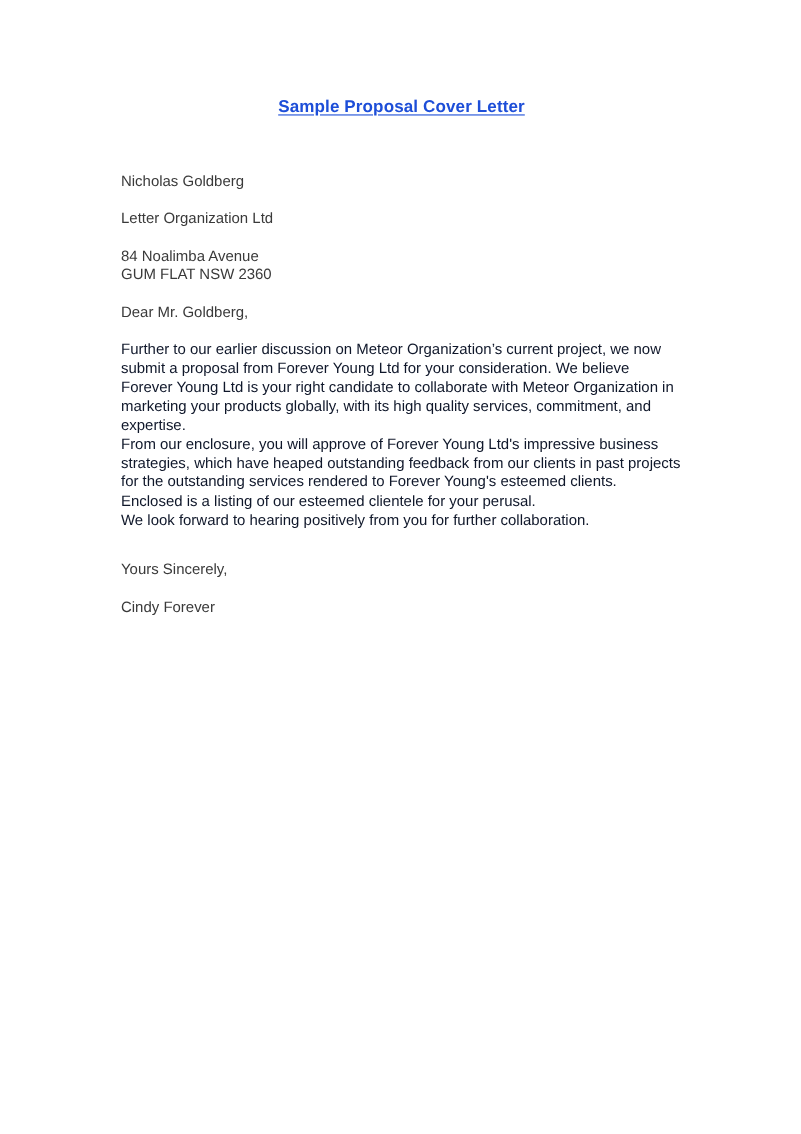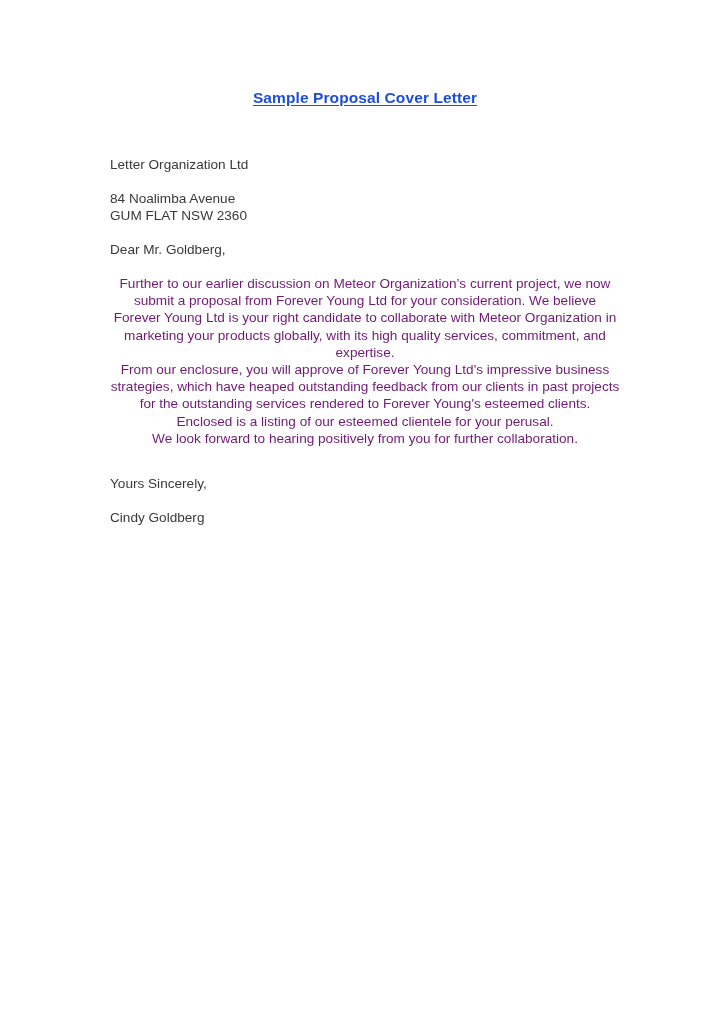--- a/index.html
+++ b/index.html
@@ -49,51 +49,51 @@
   }
   .block + .block {
     margin-top: 17px;
   }
   .block.addr-lines {
     white-space: pre-line;
   }
   .para {
     font-size: 13.6px;
     line-height: 17.2px;
-    color: #701a75;
+    color: #0f172a;
     margin: 0;
-    text-align: center;
   }
   .para + .para {
   }
 </style>
 </head>
 <body>
 
 <div class="page">
 
   <div class="doc-body">
 
     <h1 class="letter-title">Sample Proposal Cover Letter</h1>
 
     <div class="spacer-title"></div>
 
+    <p class="block">Nicholas Goldberg</p>
 
     <p class="block">Letter Organization Ltd</p>
 
     <p class="block addr-lines">84 Noalimba Avenue
 GUM FLAT NSW 2360</p>
 
     <p class="block">Dear Mr. Goldberg,</p>
 
     <div style="margin-top:17px;">
       <p class="para">Further to our earlier discussion on Meteor Organization’s current project, we now submit a proposal from Forever Young Ltd for your consideration. We believe Forever Young Ltd is your right candidate to collaborate with Meteor Organization in marketing your products globally, with its high quality services, commitment, and expertise.</p>
       <p class="para">From our enclosure, you will approve of Forever Young Ltd's impressive business strategies, which have heaped outstanding feedback from our clients in past projects for the outstanding services rendered to Forever Young's esteemed clients. Enclosed is a listing of our esteemed clientele for your perusal.</p>
       <p class="para">We look forward to hearing positively from you for further collaboration.</p>
     </div>
 
     <p class="block" style="margin-top:28px;">Yours Sincerely,</p>
 
-    <p class="block">Cindy Goldberg</p>
+    <p class="block">Cindy Forever</p>
 
   </div>
 
 </div>
 
 </body></html>

